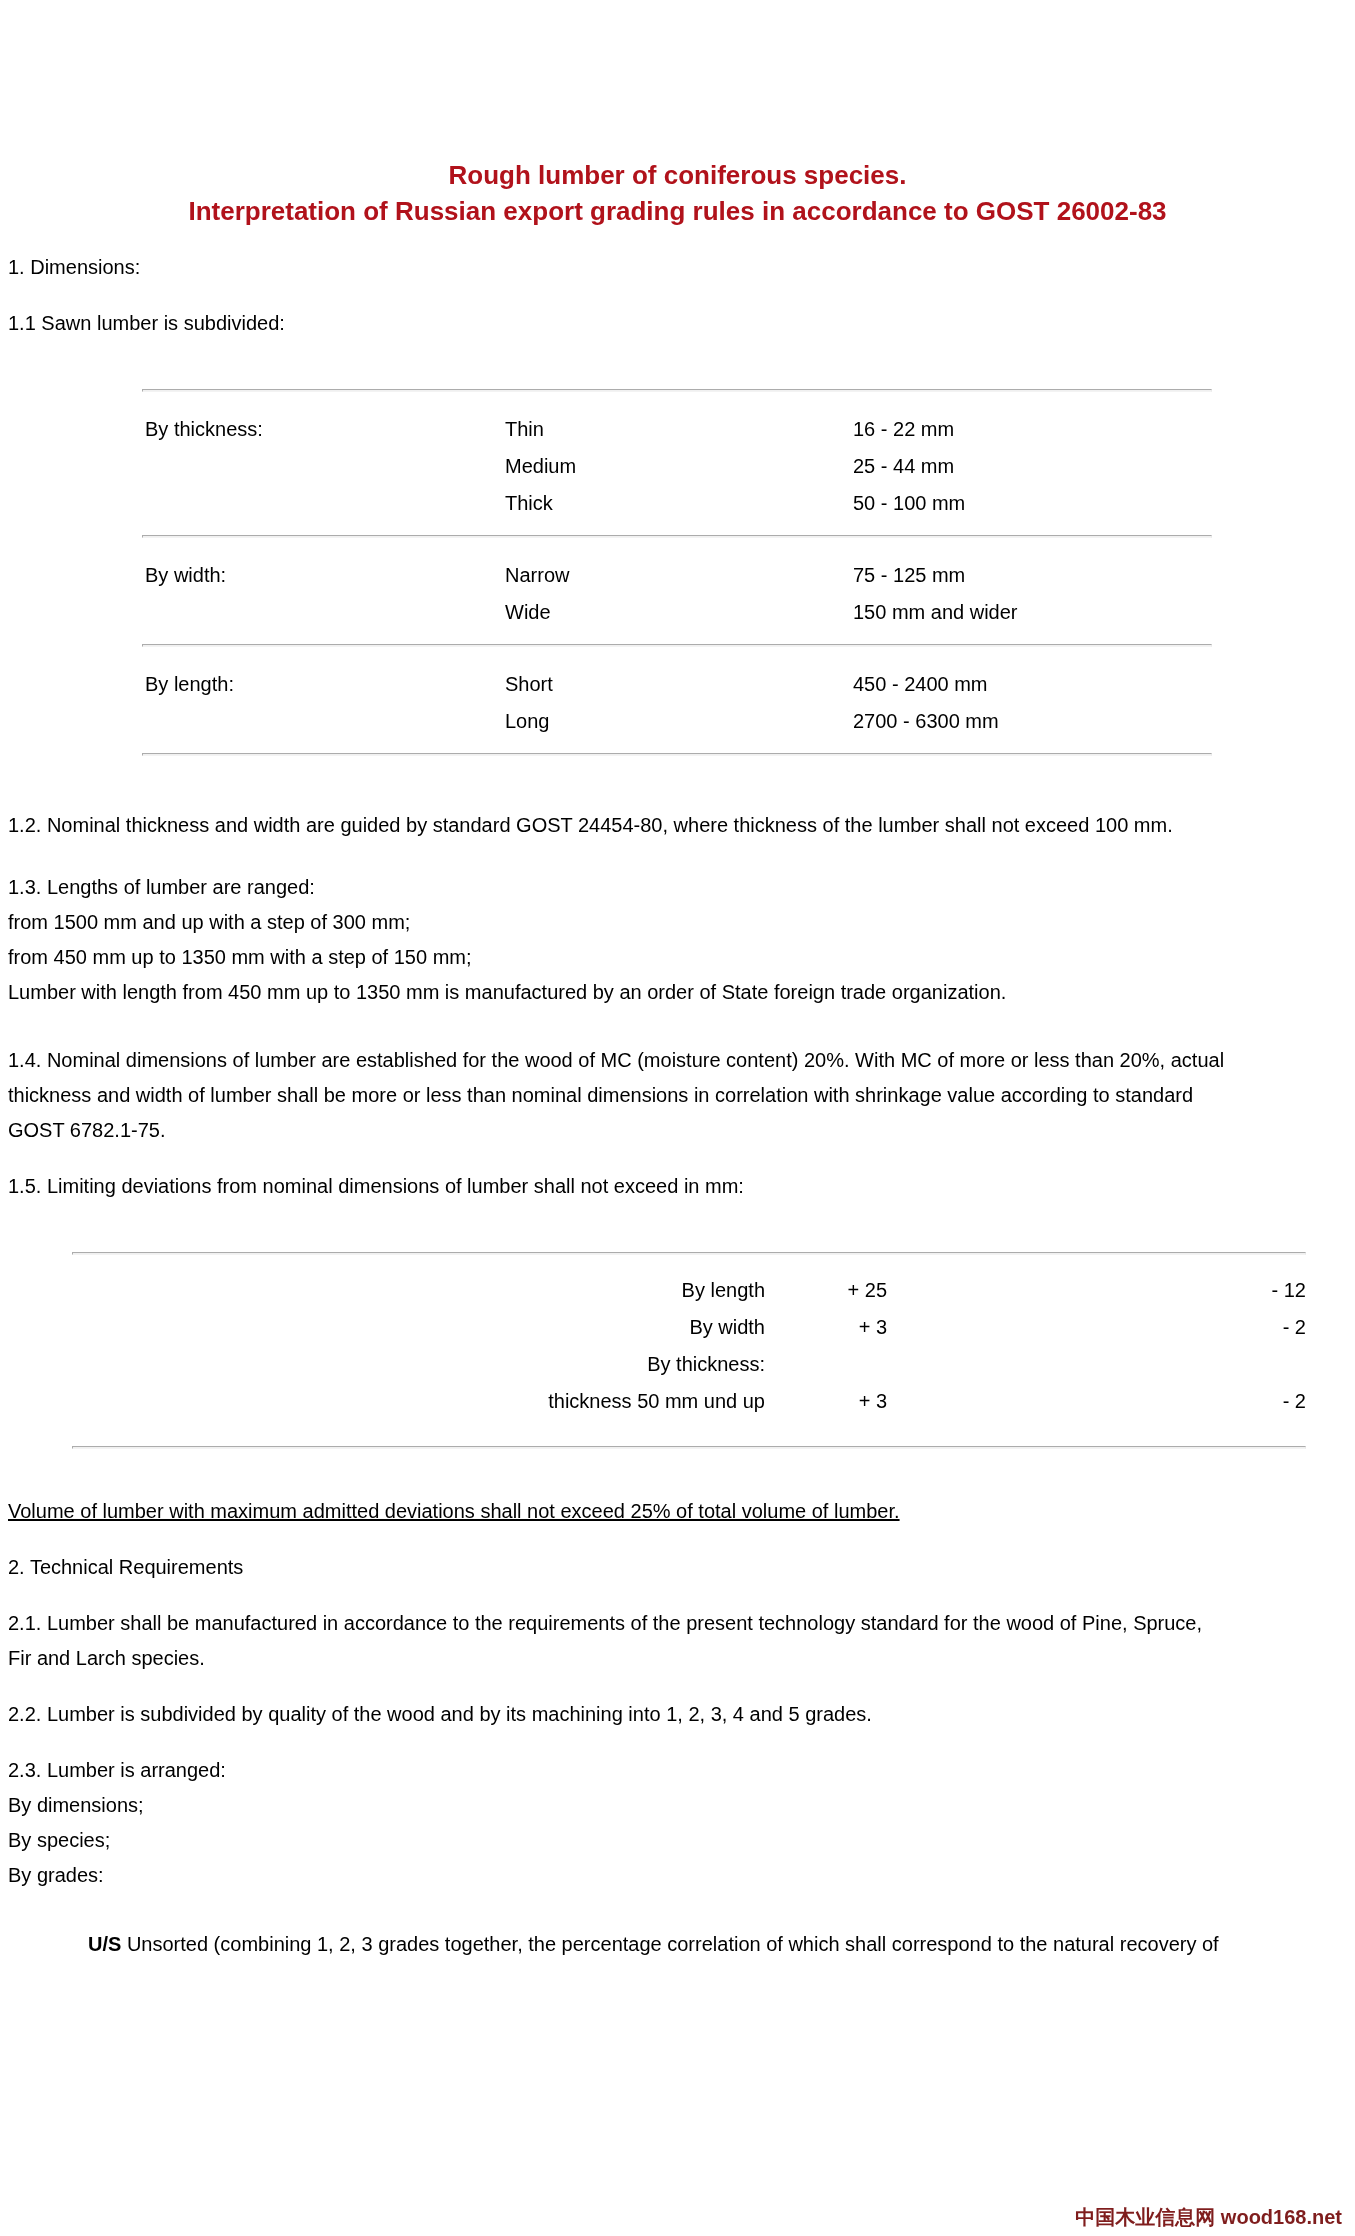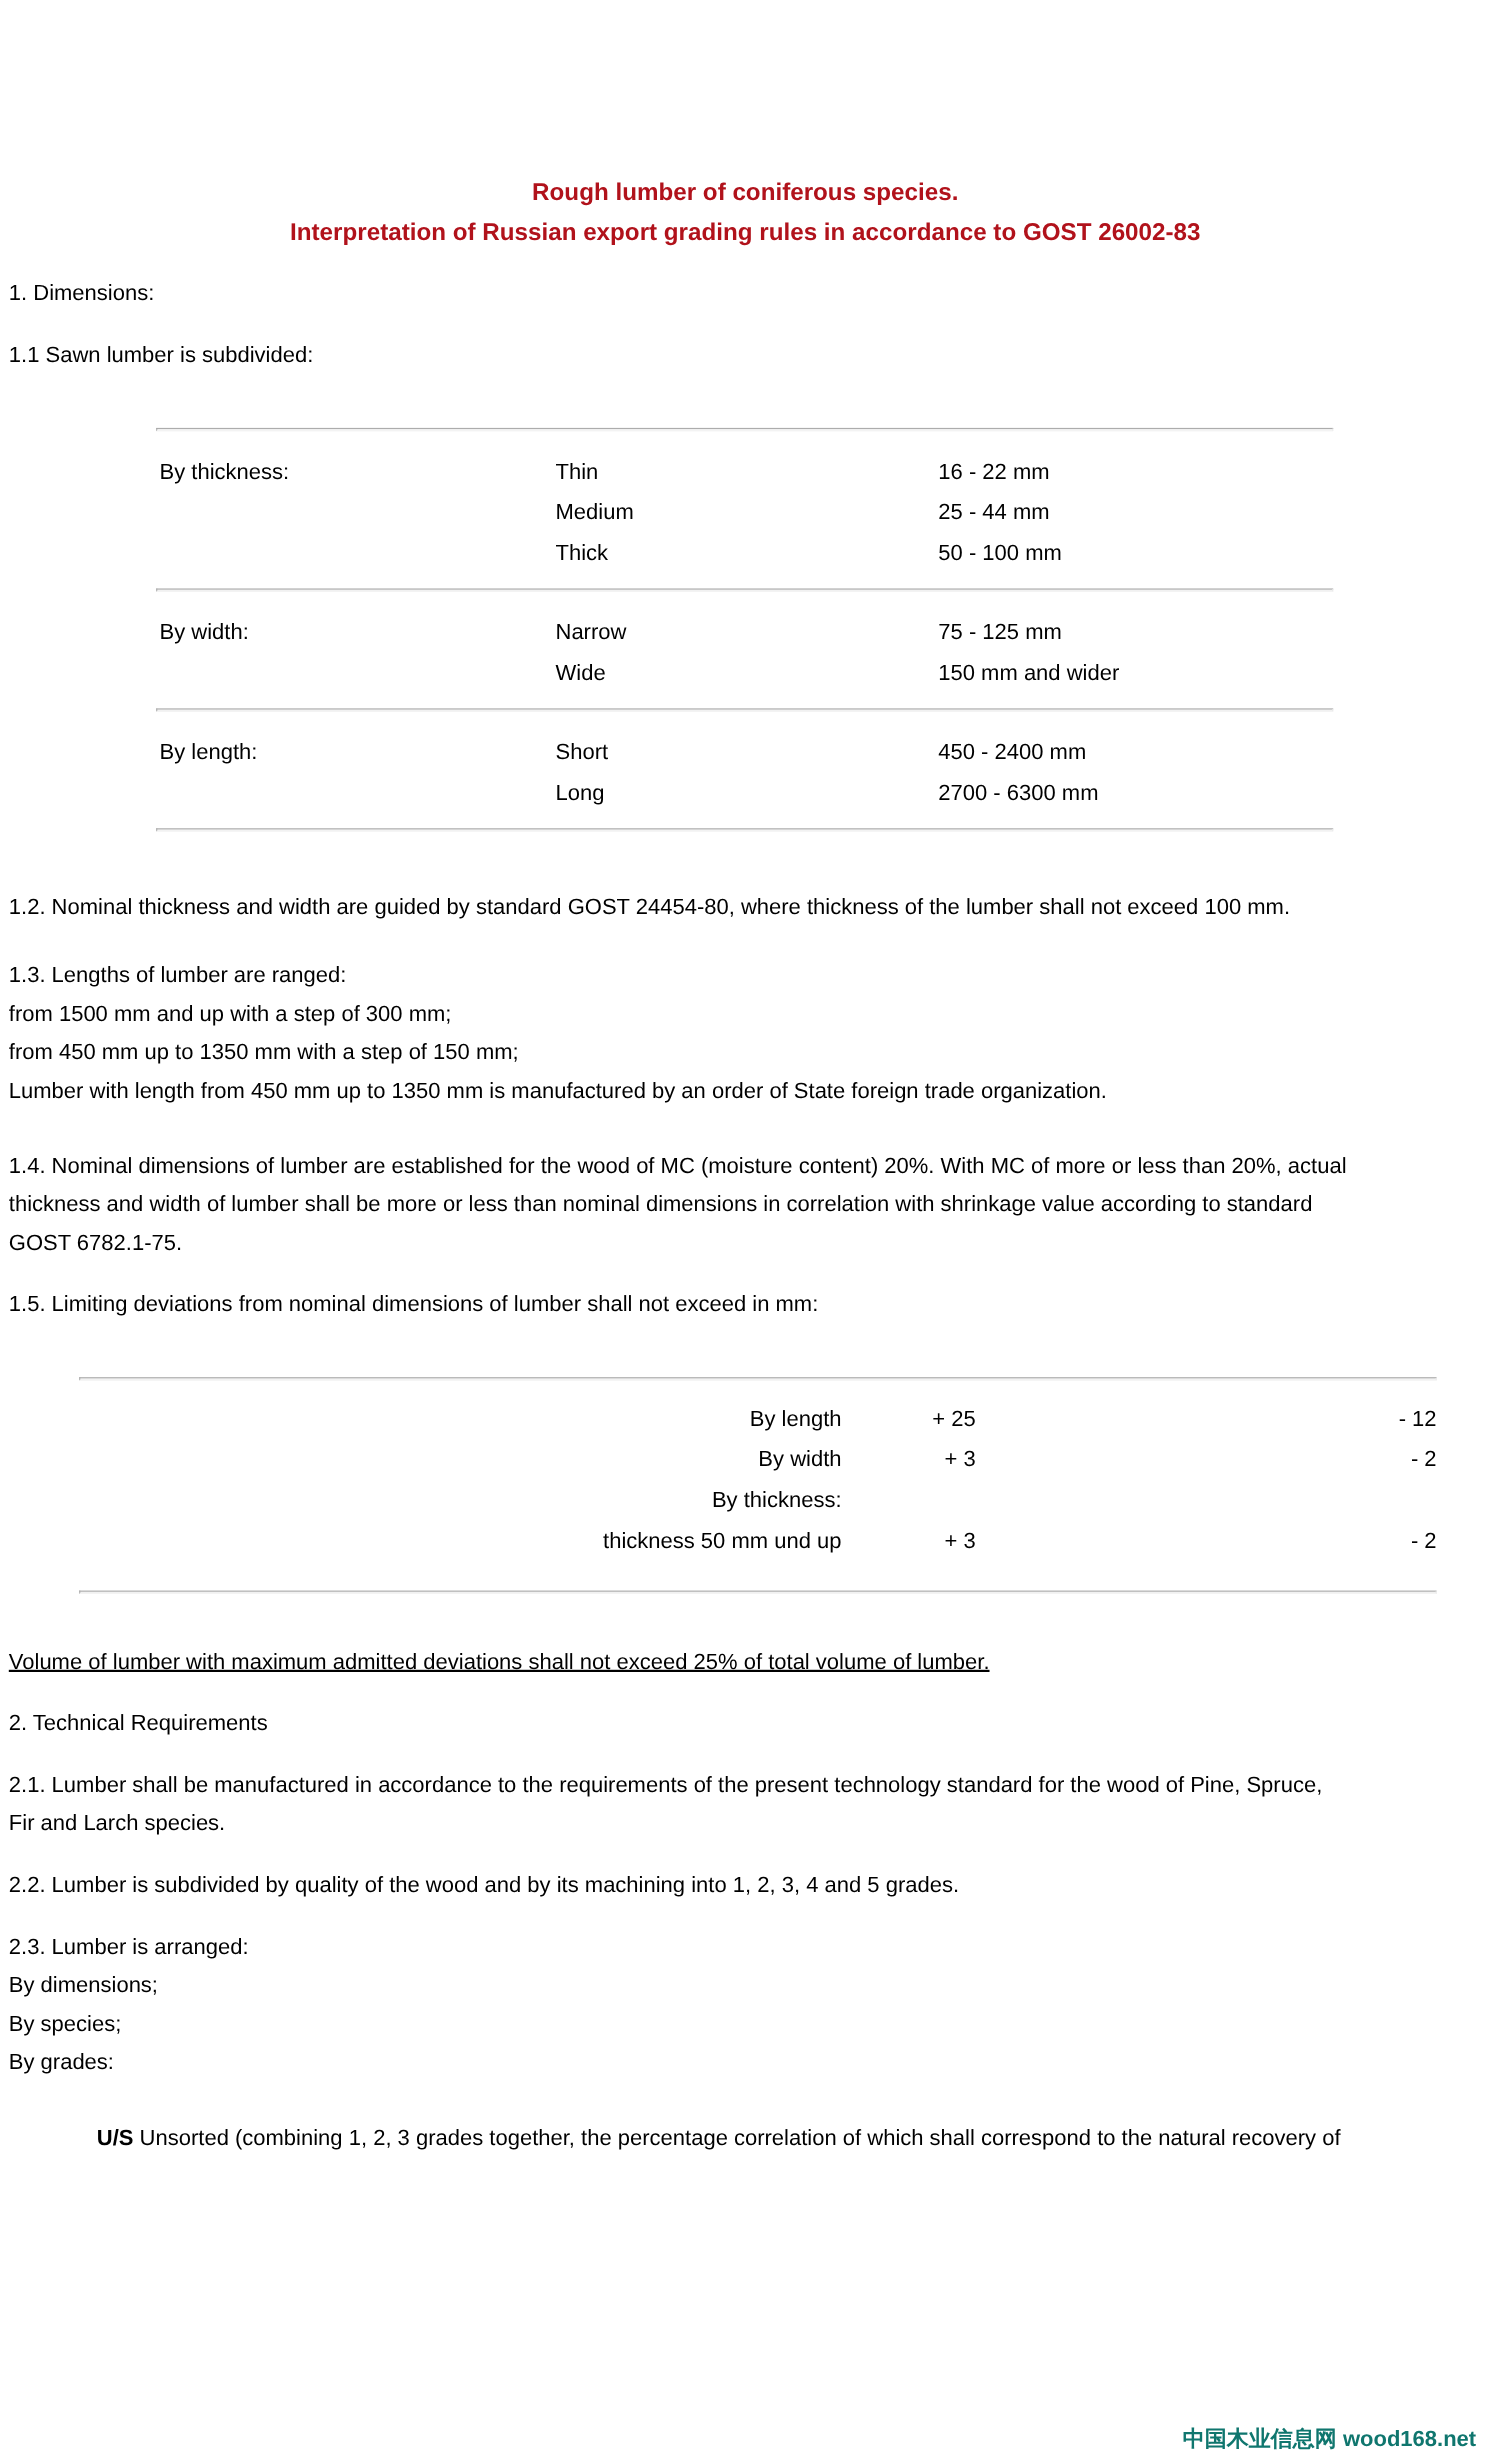--- a/index.html
+++ b/index.html
@@ -12,21 +12,21 @@
     font-size: 20px;
     position: relative;
     overflow: hidden;
   }
   .page { padding: 0 8px; }
 
   .doc-title {
     padding-top: 157px;
     text-align: center;
     font-weight: bold;
-    font-size: 22px;
+    font-size: 26px;
     line-height: 36px;
     color: #b1121b;
   }
 
   .block { margin-top: 21px; line-height: 35px; }
   .mt27 { margin-top: 27px; }
   .mt32 { }
   .mt33 { margin-top: 33px; }
   .mt34 { margin-top: 34px; }
   .mt45 { margin-top: 45px; text-decoration: underline; }
@@ -62,21 +62,21 @@
   }
   .dev-row.indent .label { padding-left: 23px; }
 
   .us-block { padding-left: 80px; }
   .us-block b { font-weight: bold; }
 
   .watermark {
     position: absolute;
     right: 13px;
     bottom: 5px;
-    color: #0f766e;
+    color: #7f1d1d;
     font-weight: bold;
     font-size: 20px;
     white-space: nowrap;
   }
 </style>
 </head>
 <body>
 
 <div class="page">
 

